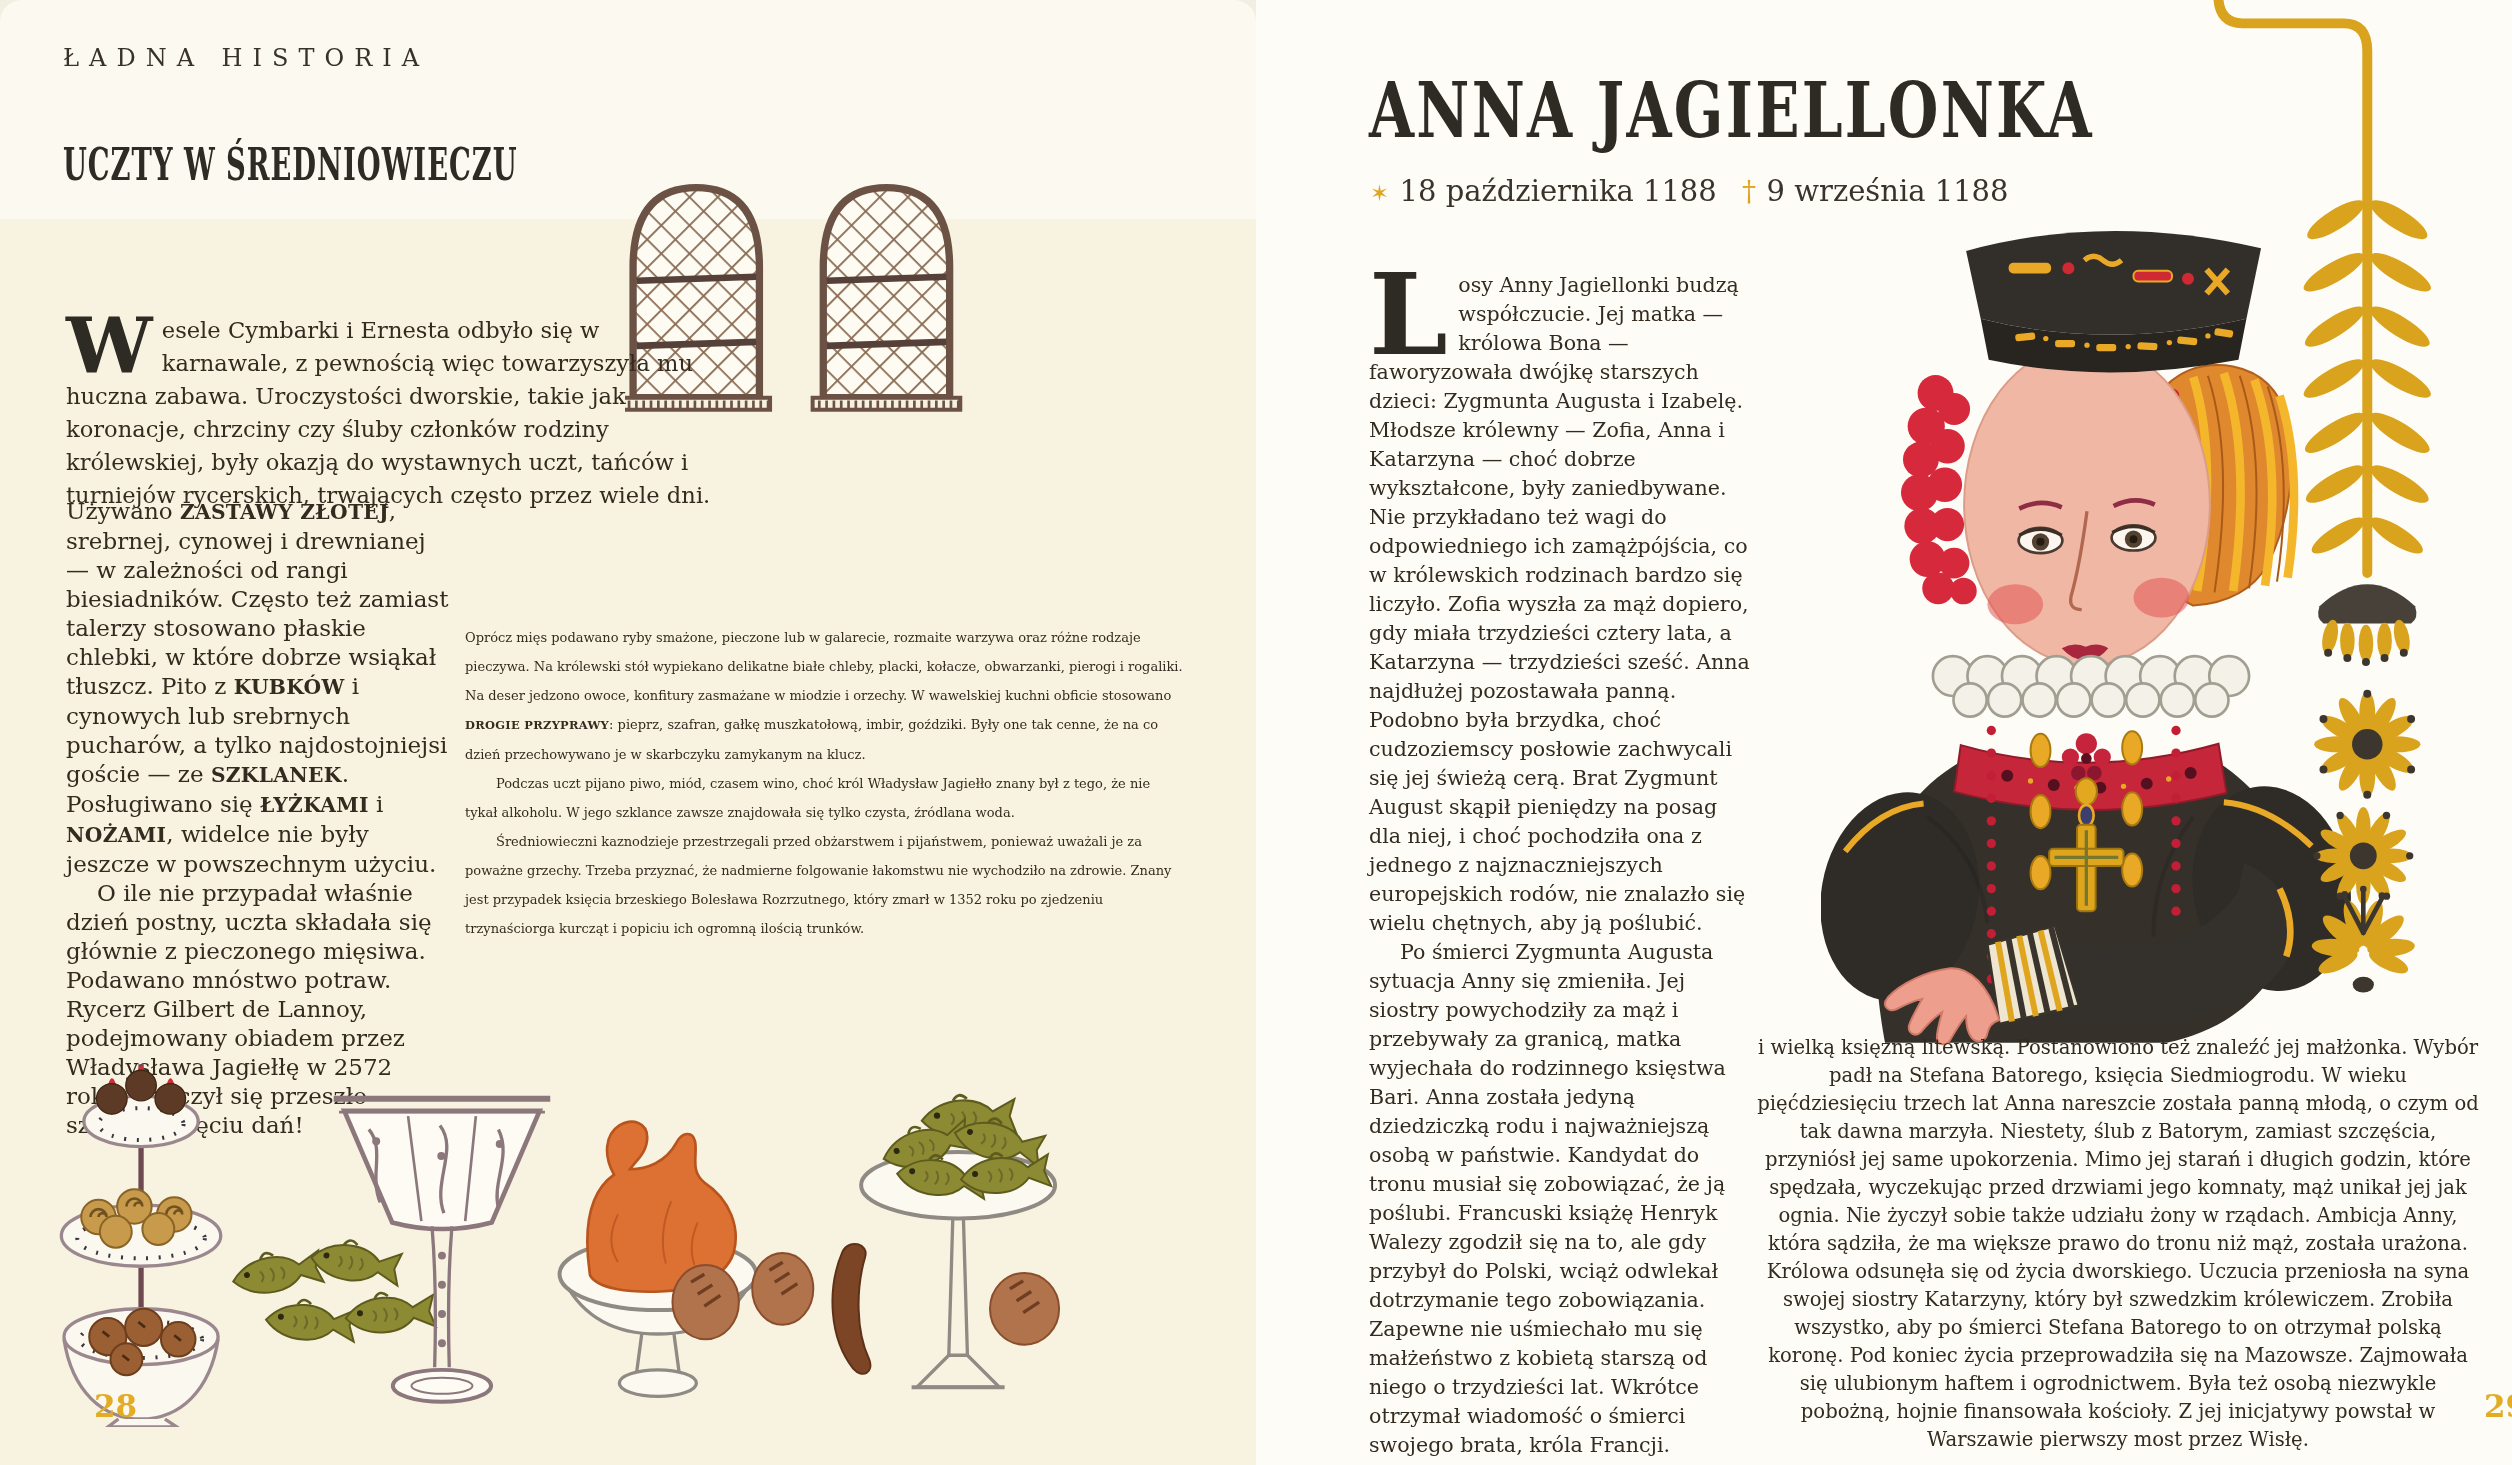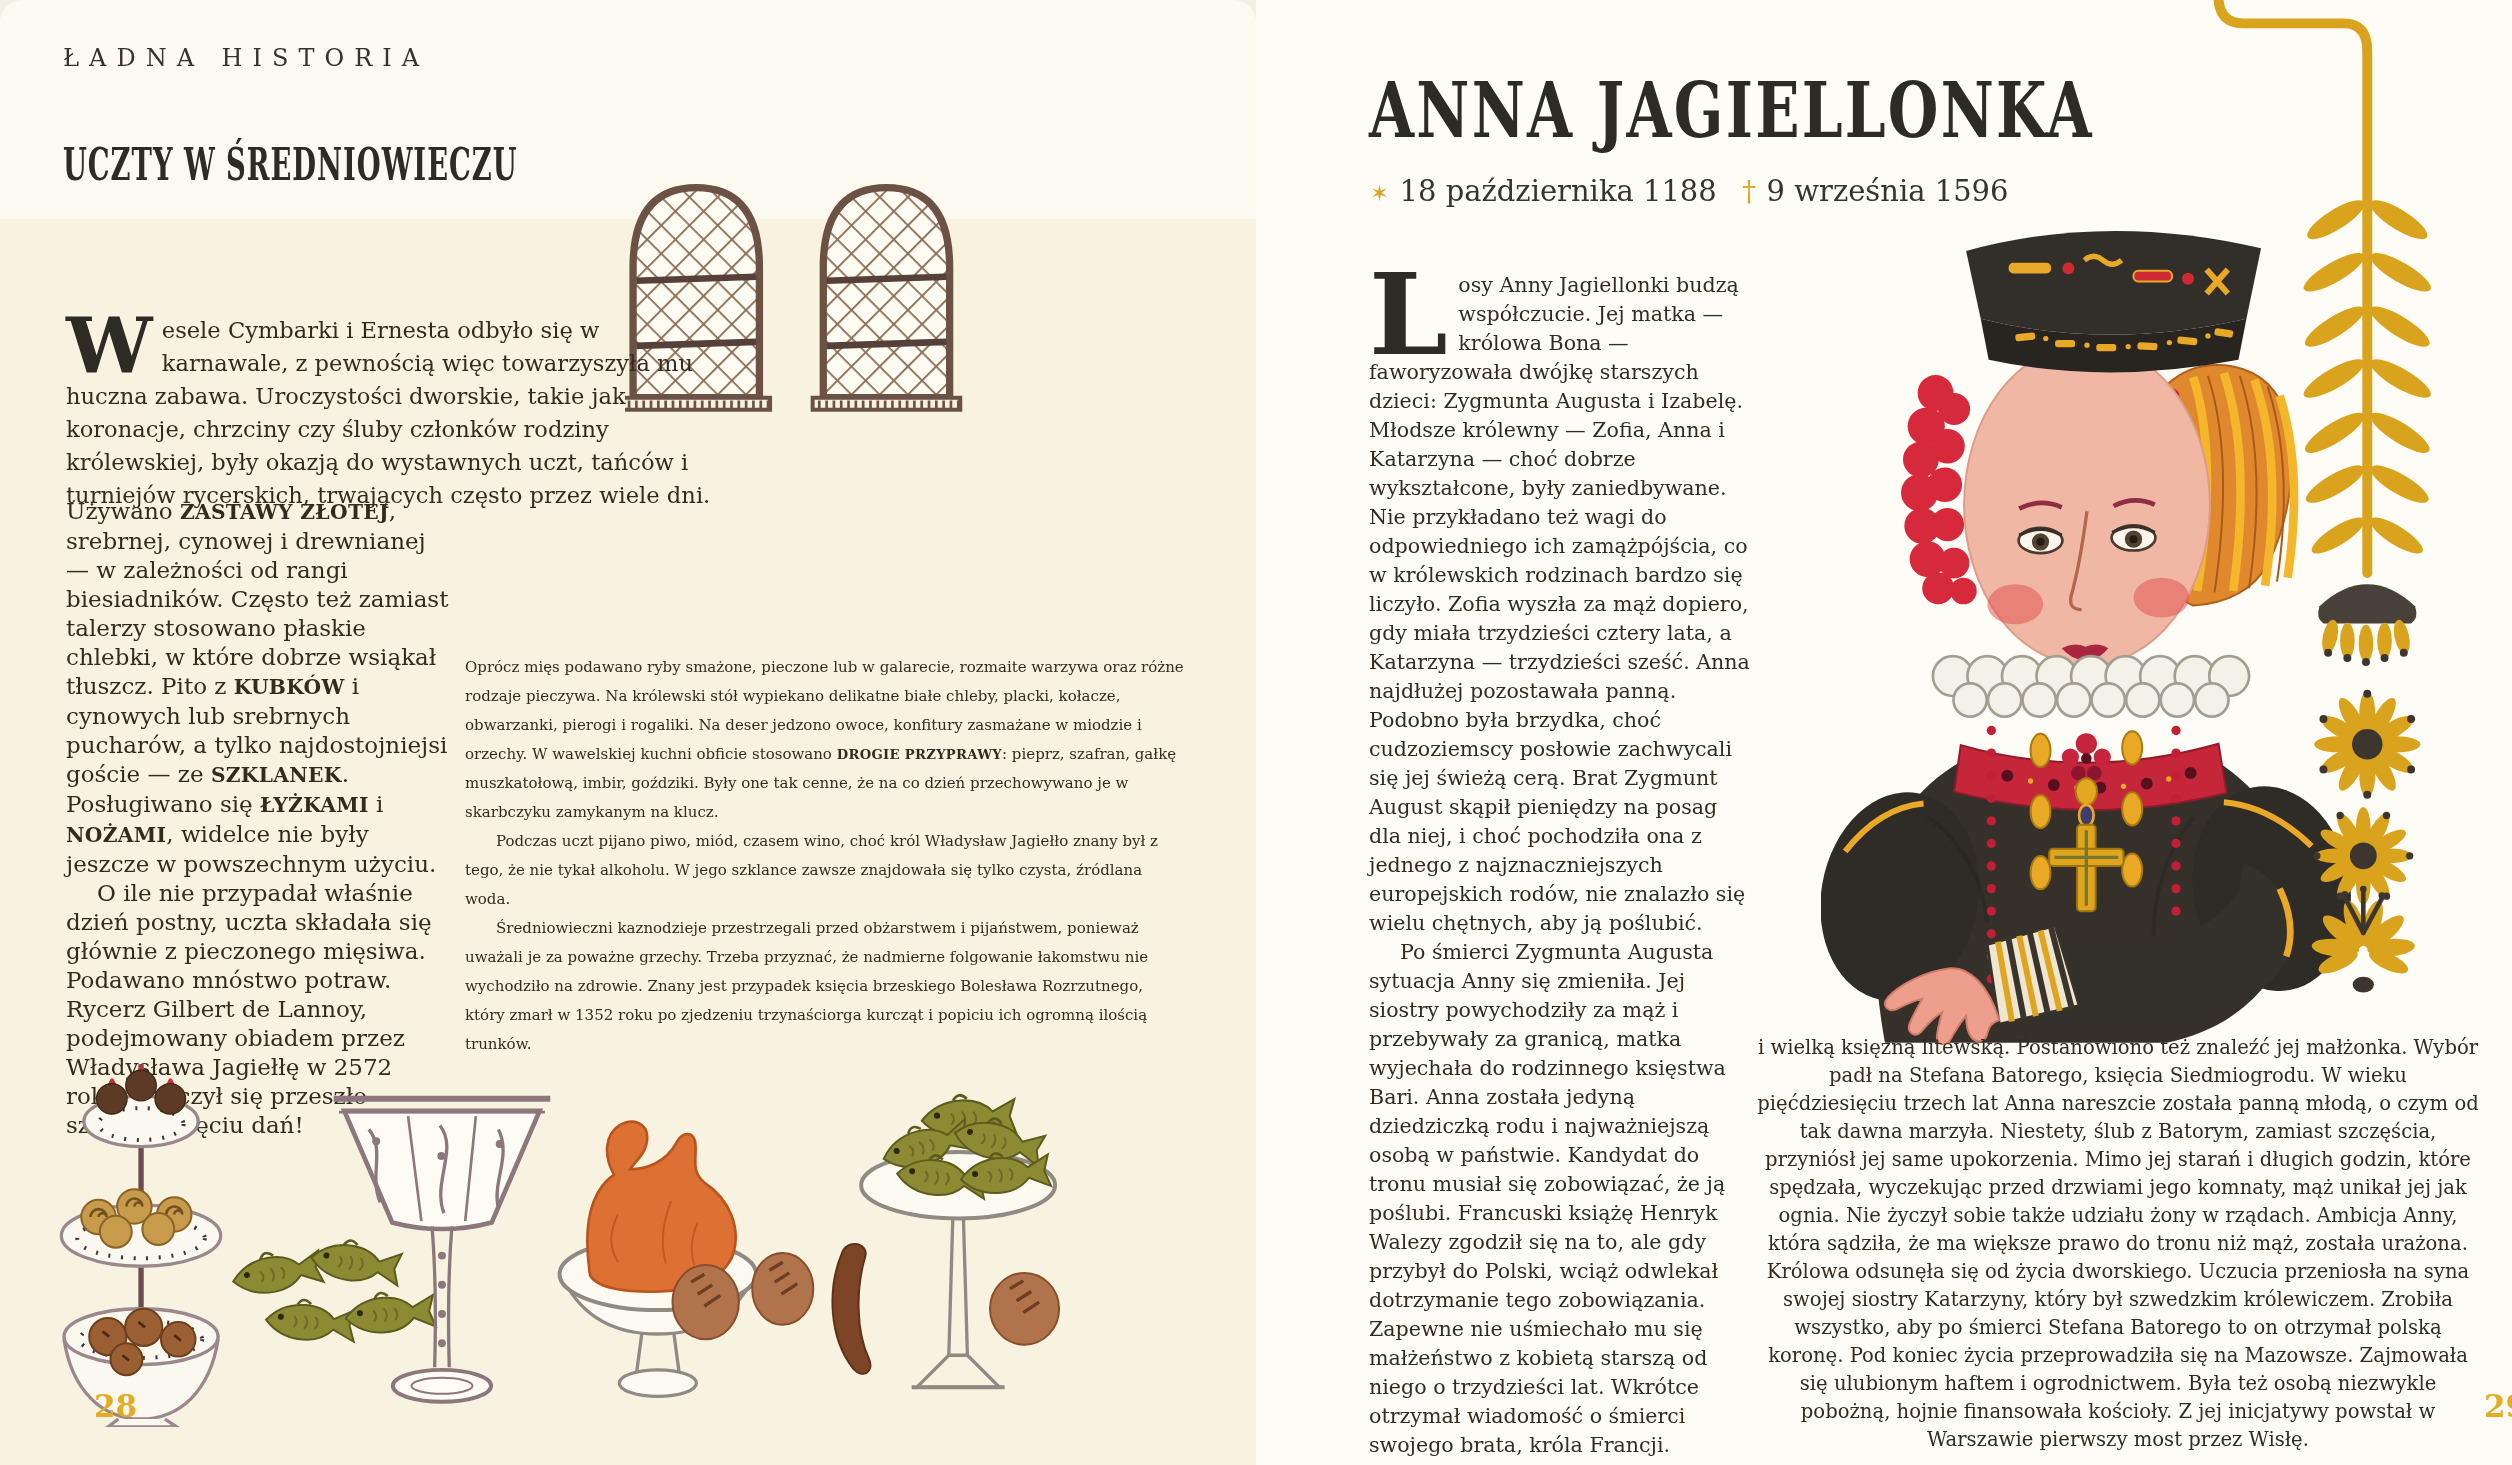--- a/index.html
+++ b/index.html
@@ -16,21 +16,21 @@
                    transform:scale(0.74,1.2); transform-origin:left top; white-space:nowrap; color:#2e2a24; }
 
   p { margin:0; }
   .ind { text-indent:31px; }
   .rb { font-weight:700; font-size:0.88em; letter-spacing:0.3px; }
 
   .intro { left:66px; top:314px; width:665px; font-size:22.6px; line-height:33px; }
   .dropcap-w { float:left; font-size:77px; line-height:57px; font-weight:700; margin:4px 9.3px 0 0; color:#2e2a24; }
 
   .col1 { left:66px; top:497px; width:389px; font-size:23px; line-height:29px; }
-  .col2 { left:465px; top:653px; width:721px; font-size:15px; line-height:29px; }
+  .col2 { left:465px; top:623px; width:721px; font-size:13px; line-height:29px; }
 
   .rp-title { left:113px; top:64px; font-size:70px; font-weight:700; letter-spacing:2.7px;
               transform:scale(0.83,1.1); transform-origin:left top; white-space:nowrap; color:#2e2a24; }
   .rp-dates { left:114px; top:174px; font-size:29px; display:flex; align-items:baseline; gap:10.6px; color:#3a332b; white-space:nowrap; }
   .sym  { color:#e2a41f; font-size:22.6px; }
   .sym2 { margin-left:14.6px; font-size:28px; }
 
   .rp-col { left:113px; top:271px; width:384px; font-size:20.6px; line-height:29px; }
   .dropcap-l { float:left; font-size:112px; line-height:78px; font-weight:700; margin:5.3px 10.6px 0 0; color:#2e2a24; }
 
@@ -198,21 +198,21 @@
 </div>
 
 <div class="page page-right">
 
   <h1 class="rp-title abs">ANNA JAGIELLONKA</h1>
 
   <div class="rp-dates abs">
     <span class="sym">✶</span>
     <span>18 października 1188</span>
     <span class="sym sym2">†</span>
-    <span>9 września 1596</span>
+    <span>9 września 1188</span>
   </div>
 
   <div class="rp-col abs">
     <p><span class="dropcap-l">L</span><span>osy Anny Jagiellonki budzą współczucie. Jej matka — królowa Bona — faworyzowała dwójkę starszych dzieci: Zygmunta Augusta i Izabelę. Młodsze królewny — Zofia, Anna i Katarzyna — choć dobrze wykształcone, były zaniedbywane. Nie przykładano też wagi do odpowiedniego ich zamążpójścia, co w królewskich rodzinach bardzo się liczyło. Zofia wyszła za mąż dopiero, gdy miała trzydzieści cztery lata, a Katarzyna — trzydzieści sześć. Anna najdłużej pozostawała panną. Podobno była brzydka, choć cudzoziemscy posłowie zachwycali się jej świeżą cerą. Brat Zygmunt August skąpił pieniędzy na posag dla niej, i choć pochodziła ona z jednego z najznaczniejszych europejskich rodów, nie znalazło się wielu chętnych, aby ją poślubić.</span></p>
     <p class="ind">Po śmierci Zygmunta Augusta sytuacja Anny się zmieniła. Jej siostry powychodziły za mąż i przebywały za granicą, matka wyjechała do rodzinnego księstwa Bari. Anna została jedyną dziedziczką rodu i najważniejszą osobą w państwie. Kandydat do tronu musiał się zobowiązać, że ją poślubi. Francuski książę Henryk Walezy zgodził się na to, ale gdy przybył do Polski, wciąż odwlekał dotrzymanie tego zobowiązania. Zapewne nie uśmiechało mu się małżeństwo z kobietą starszą od niego o trzydzieści lat. Wkrótce otrzymał wiadomość o śmierci swojego brata, króla Francji. Potajemnie wymknął się z wawelskiego zamku i uciekł do Paryża, gdzie objął tron.</p>
 
   </div>
 
   <svg class="abs" style="left:565px; top:219px;" width="532" height="837" viewBox="0 0 800 1260">
 

